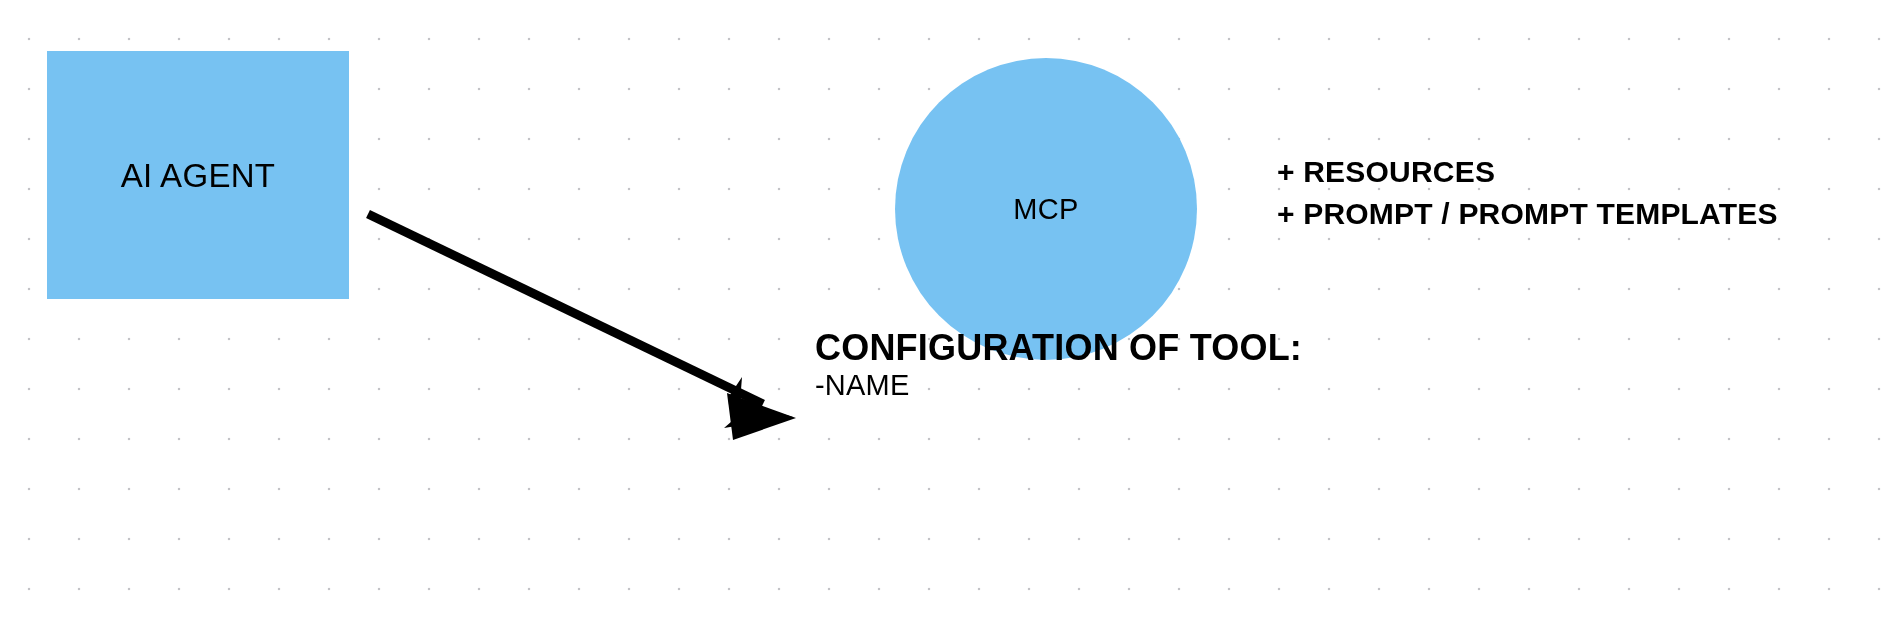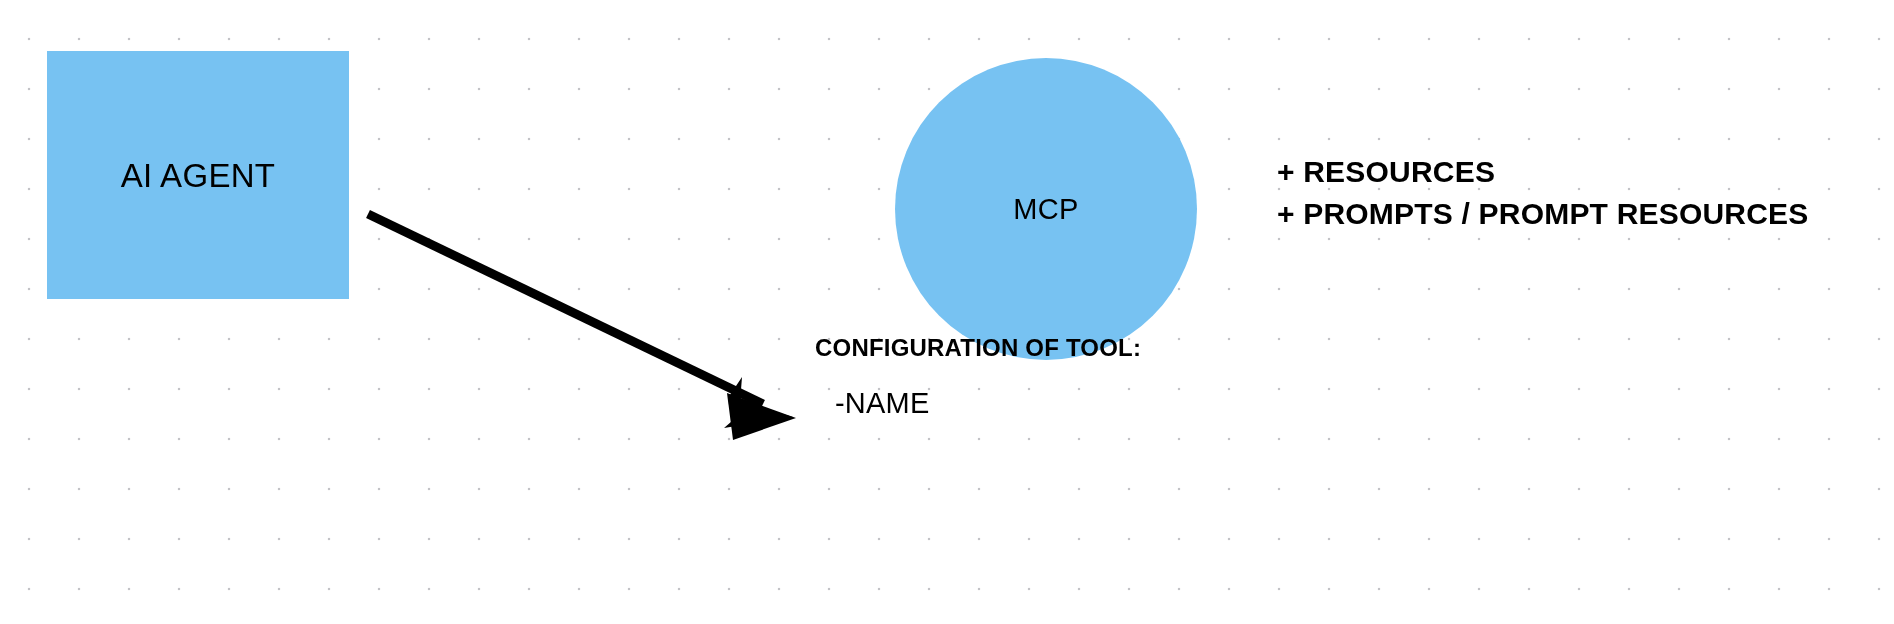--- a/index.html
+++ b/index.html
@@ -96,31 +96,30 @@
   #tool-config {
     position: absolute;
     left: 815px;
     top: 330px;
     color: #000000;
     letter-spacing: 0.2px;
     white-space: nowrap;
   }
   #tool-config .config-title {
     display: block;
-    font-size: 24px;
+    font-size: 36px;
     font-weight: 700;
     line-height: 36px;
-    margin-bottom: 20px;
+    margin-bottom: 2px;
   }
   #tool-config .config-item {
     display: block;
     font-size: 29px;
     font-weight: 400;
     line-height: 35px;
-    margin-left: 20px;
   }
 </style>
 </head>
 <body>
 
 <div id="canvas">
 
   <div id="agent-node">
     <span class="node-label">AI AGENT</span>
   </div>
@@ -130,21 +129,21 @@
   </div>
 
   <svg id="connector-arrow" viewBox="0 0 1894 624">
     <line x1="368" y1="214" x2="763" y2="404" stroke="#000000" stroke-width="9" stroke-linecap="butt"></line>
     <polygon points="793,417 728,398 742,377 739,415 724,428" fill="#000000"></polygon>
     <polygon points="796,418 727,393 733,440" fill="#000000"></polygon>
   </svg>
 
   <div id="capability-list">
     <span class="cap-line">+ RESOURCES</span>
-    <span class="cap-line">+ PROMPTS / PROMPT RESOURCES</span>
+    <span class="cap-line">+ PROMPT / PROMPT TEMPLATES</span>
   </div>
 
   <div id="tool-config">
     <span class="config-title">CONFIGURATION OF TOOL:</span>
     <span class="config-item">-NAME</span>
   </div>
 
 </div>
 
 </body></html>

